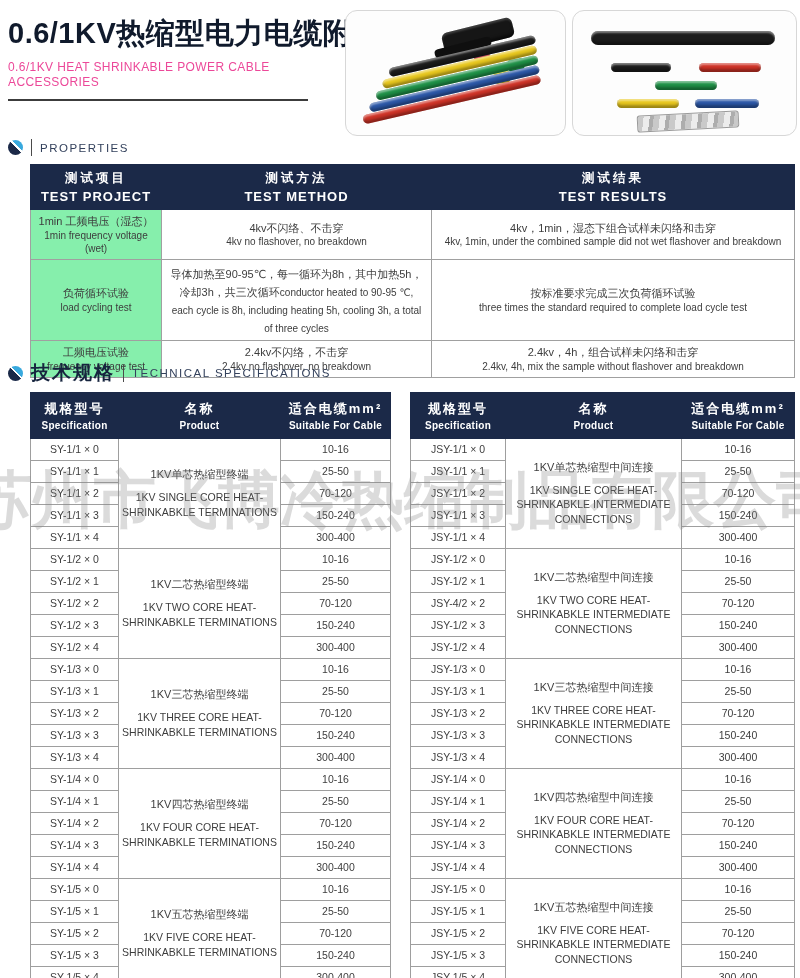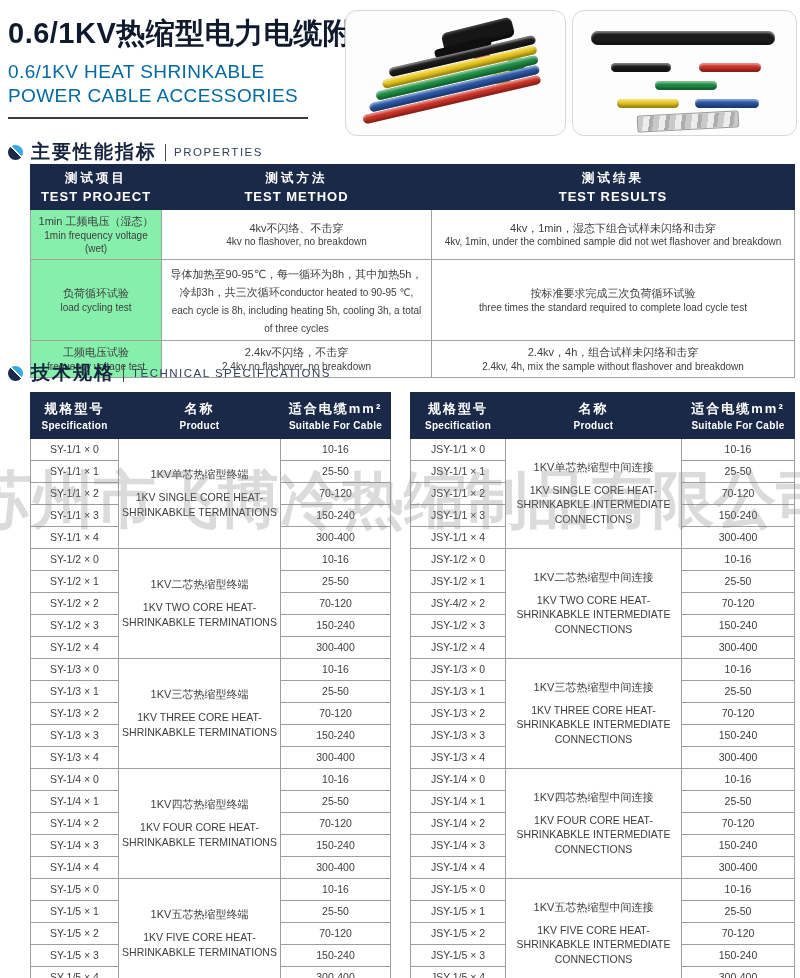--- a/index.html
+++ b/index.html
@@ -4,21 +4,21 @@
 <style>
   html,body { margin:0; padding:0; background:#ffffff; }
   .page {
     position:relative; width:800px; height:978px; background:#fff;
     font-family:"Liberation Sans","DejaVu Sans",sans-serif; overflow:hidden;
   }
 
   
   .header-block { position:absolute; left:8px; top:14px; width:335px; }
   .title-zh { font-size:29px; font-weight:bold; color:#101a2c; white-space:nowrap; letter-spacing:0.5px; }
-  .title-en { margin-top:6px; font-size:19px; color:#0369a1; line-height:1.25; letter-spacing:0.4px; width:320px; }
+  .title-en { margin-top:6px; font-size:12px; color:#ec4899; line-height:1.25; letter-spacing:0.4px; width:320px; }
   .title-rule { margin-top:9px; width:300px; border-top:2px solid #3c3c3c; height:0; }
 
   
   .photo-box { position:absolute; top:10px; height:124px; background:#fdfdfd;
     border:1px solid #d7d7d7; border-radius:12px; overflow:hidden; }
   #photo1 { left:345px; width:219px; }
   #photo2 { left:572px; width:223px; }
   .tube { position:absolute; border-radius:5px;
     box-shadow: inset 0 2px 2px rgba(255,255,255,.45), inset 0 -3px 3px rgba(0,0,0,.35); }
   .t-red    { background:#cf3327; }
@@ -114,21 +114,20 @@
     <div class="tube t-black" style="left:38px;top:52px;width:60px;height:9px;"></div>
     <div class="tube t-red" style="left:126px;top:52px;width:62px;height:9px;"></div>
     <div class="tube t-green" style="left:82px;top:70px;width:62px;height:9px;"></div>
     <div class="tube t-yellow" style="left:44px;top:88px;width:62px;height:9px;"></div>
     <div class="tube t-blue" style="left:122px;top:88px;width:64px;height:9px;"></div>
     <div class="foil"></div>
   </div>
 
   <div class="section-heading" id="sec-properties">
     <div class="bullet"></div>
-    <div class="sec-zh">主要性能指标</div>
     <div class="sec-div"></div>
     <div class="sec-en">PROPERTIES</div>
   </div>
 
   <table class="props-table">
     <colgroup>
         <col style="width:131px">
         <col style="width:270px">
         <col>
       </colgroup>

